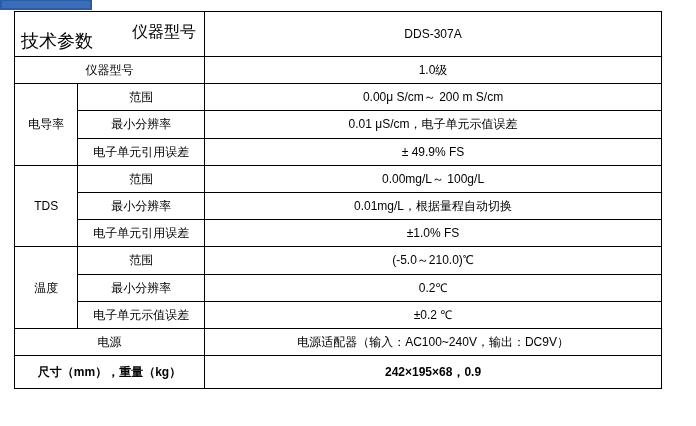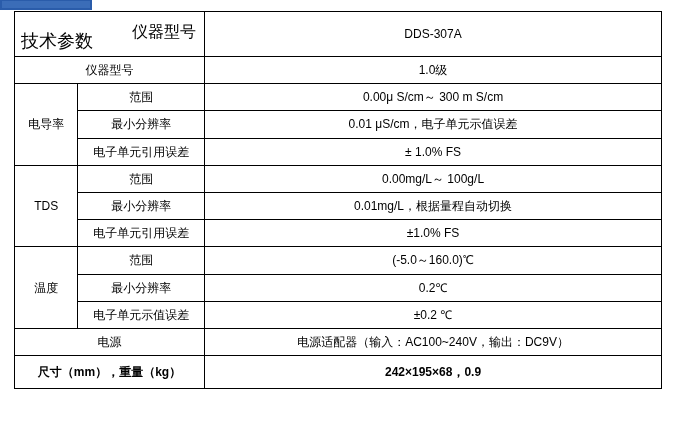--- a/index.html
+++ b/index.html
@@ -102,49 +102,49 @@
         </tr>
 
         <tr>
           <td class="c1" colspan="3">仪器型号</td>
           <td class="c4">1.0级</td>
         </tr>
 
         <tr>
           <td class="c1" rowspan="3">电导率</td>
           <td class="c2" colspan="2">范围</td>
-          <td class="c4">0.00μ S/cm～ 300 m S/cm</td>
+          <td class="c4">0.00μ S/cm～ 200 m S/cm</td>
         </tr>
         <tr>
           <td class="c2" colspan="2">最小分辨率</td>
           <td class="c4">0.01 μS/cm，电子单元示值误差</td>
         </tr>
         <tr>
           <td class="c2" colspan="2">电子单元引用误差</td>
-          <td class="c4">± 1.0% FS</td>
+          <td class="c4">± 49.9% FS</td>
         </tr>
 
         <tr>
           <td class="c1" rowspan="3">TDS</td>
           <td class="c2" colspan="2">范围</td>
           <td class="c4">0.00mg/L～ 100g/L</td>
         </tr>
         <tr>
           <td class="c2" colspan="2">最小分辨率</td>
           <td class="c4">0.01mg/L，根据量程自动切换</td>
         </tr>
         <tr>
           <td class="c2" colspan="2">电子单元引用误差</td>
           <td class="c4">±1.0%  FS</td>
         </tr>
 
         <tr>
           <td class="c1" rowspan="3">温度</td>
           <td class="c2" colspan="2">范围</td>
-          <td class="c4">(-5.0～160.0)℃</td>
+          <td class="c4">(-5.0～210.0)℃</td>
         </tr>
         <tr>
           <td class="c2" colspan="2">最小分辨率</td>
           <td class="c4">0.2℃</td>
         </tr>
         <tr>
           <td class="c2" colspan="2">电子单元示值误差</td>
           <td class="c4">±0.2 ℃</td>
         </tr>
 

